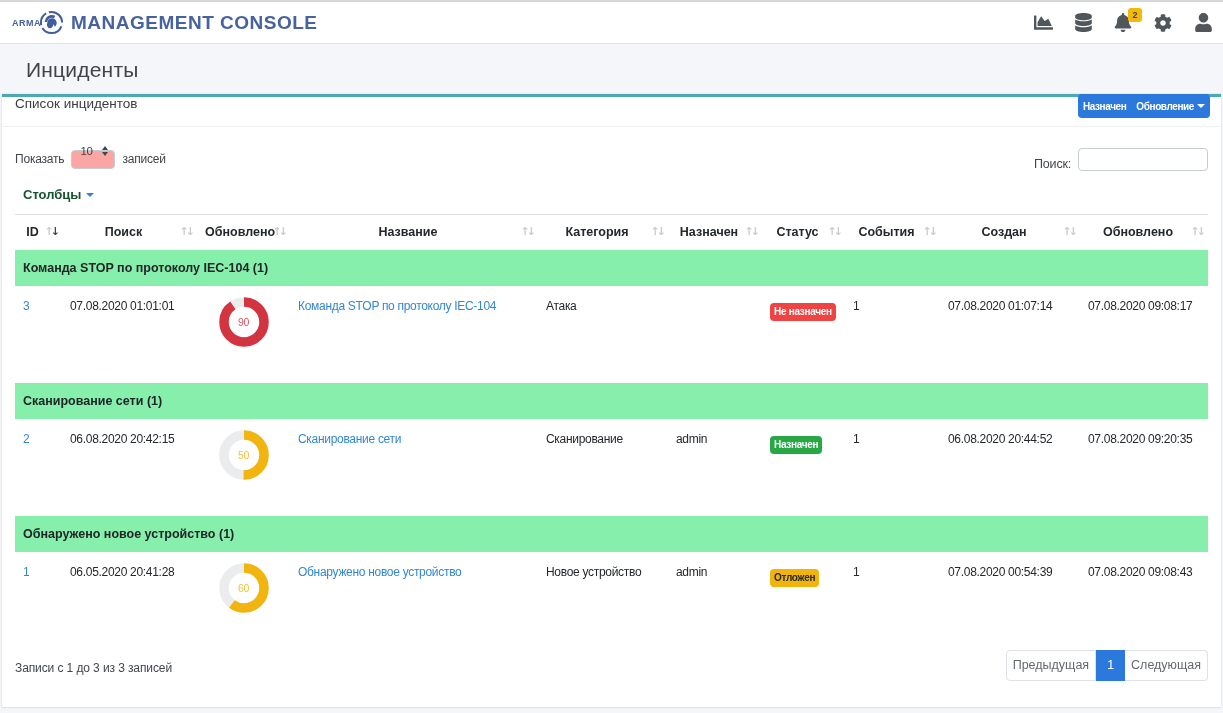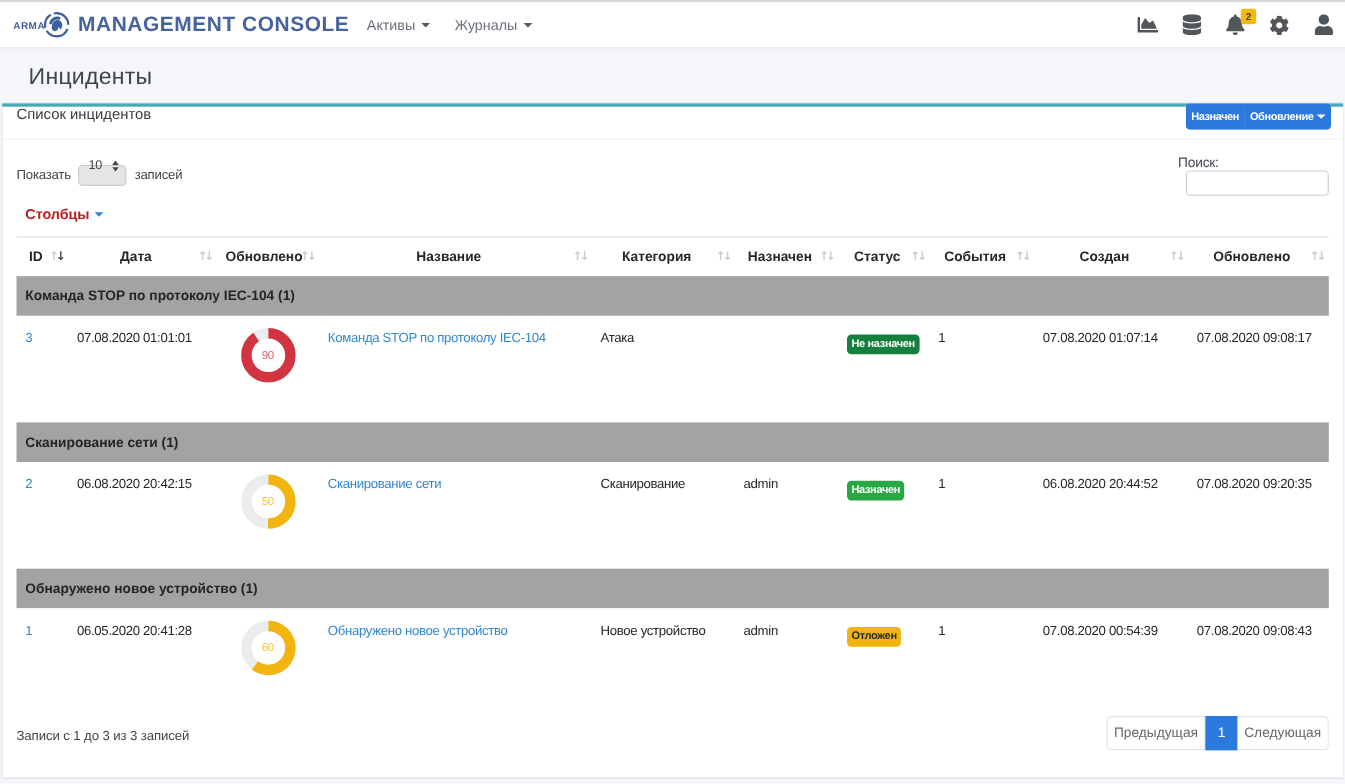--- a/index.html
+++ b/index.html
@@ -83,65 +83,65 @@
   .btn-blue .caret-down { border-top-color:#fff; margin-left:3px; }
   
   .card-body { padding:0 13px; position:relative; }
   .controls-row {
     margin-top:20px; height:24px;
     display:flex; align-items:center; justify-content:space-between;
   }
   .length-ctl { display:flex; align-items:center; font-size:12px; letter-spacing:-0.2px; color:#41464b; }
   .length-select {
     width:44px; height:18px; margin:0 7px;
-    border:1px solid #c6ccd2; border-radius:4px; background:#e5e5e5;
+    border:1px solid #c6ccd2; border-radius:4px; background:#fca5a5;
     display:flex; align-items:center; justify-content:space-between;
     padding:0 6px 17px 8px; font-size:11.5px; color:#41464b; cursor:pointer;
   }
   .updown { display:flex; flex-direction:column; align-items:center; }
   .updown .up {
     width:0; height:0; border-left:3.5px solid transparent;
     border-right:3.5px solid transparent; border-bottom:4px solid #41464b;
     margin-bottom:2px;
   }
   .updown .down {
     width:0; height:0; border-left:3.5px solid transparent;
     border-right:3.5px solid transparent; border-top:4px solid #41464b;
   }
-  .search-ctl { display:flex; align-items:flex-start; font-size:12.5px; letter-spacing:-0.2px; color:#41464b;flex-direction:column; }
+  .search-ctl { display:flex; align-items:flex-end; font-size:12.5px; letter-spacing:-0.2px; color:#41464b; }
   .search-input {
     width:130px; height:23px; margin-left:7px;
     border:1px solid #c6ccd2; border-radius:4px;
     font-size:12px; padding:0 7px; outline:none; background:#fff;
     font-family:inherit;
   }
   .columns-btn {
     margin-top:16px; display:inline-flex; align-items:center;
-    font-size:13px; font-weight:bold; color:#b91c1c; cursor:pointer;
+    font-size:13px; font-weight:bold; color:#14532d; cursor:pointer;
     margin-left:8px;
   }
   .columns-btn .caret-down { border-top-color:#3287d2; margin-left:5px; }
   
   table.grid {
     width:1193px; margin-top:11px;
     border-collapse:collapse; table-layout:fixed;
   }
   table.grid thead th {
     height:35px; border-top:1px solid #dadcdf;
     font-size:12.5px; font-weight:bold; color:#24282c;
     text-align:center; padding:0 20px 0 8px; position:relative;
     vertical-align:middle; cursor:pointer;
   }
   .sort { position:absolute; right:5px; top:50%; margin-top:-7px;
     font-size:11px; line-height:14px; letter-spacing:-3px; color:#c9ccd0;
     font-family:"DejaVu Sans", sans-serif;
   }
   .sort .on { color:#43484d; }
   tr.group-row td {
-    background:#a3a3a3; height:36px; font-size:12.5px; font-weight:bold;
+    background:#86efac; height:36px; font-size:12.5px; font-weight:bold;
     color:#212528; padding:0 8px; vertical-align:middle;
   }
   tr.data-row td {
     height:97px; vertical-align:top; padding:13px 8px 0 8px;
     font-size:12px; letter-spacing:-0.3px; color:#24282c; background:#fff;
     overflow:hidden; white-space:nowrap;
   }
   tr.data-row td.donut-cell { padding-top:11px; }
   a.cell-link { color:#3287d2; text-decoration:none; cursor:pointer; }
   .donut-wrap { width:50px; margin:0 auto; position:relative; }
@@ -179,30 +179,20 @@
 
 <div class="navbar">
   <div class="brand">
     <span class="brand-arma">ARMA</span>
     <svg class="brand-icon" viewBox="0 0 26 26">
       <circle cx="13" cy="13" r="11" fill="none" stroke="#3f5e9e" stroke-width="2.1" stroke-dasharray="24.4 3 14.3 3 24.4" stroke-dashoffset="-4"></circle>
       <path d="M5.9 12.6 A7.6 7.6 0 0 1 16.9 6.1 L 15.6 8.6 A 5.2 5.2 0 0 0 8.3 12.6 Z" fill="#3f5e9e"></path>
       <path d="M8.6 13.6 a4.9 4.9 0 0 1 9.8-0.4 c0 1.7-0.8 3.3-2 4.3 l-1.4-2.9 c-0.1 1.6-0.9 3.1-2.2 4.1 l-2.5 0.4 a4.9 4.9 0 0 1-1.7-5.5z" fill="#3f5e9e"></path>
     </svg>
     <span class="brand-title">MANAGEMENT CONSOLE</span>
-  </div>
-  <div class="nav-menus">
-    <div class="nav-item">
-      <span>Активы</span>
-      <span class="caret-down"></span>
-    </div>
-    <div class="nav-item">
-      <span>Журналы</span>
-      <span class="caret-down"></span>
-    </div>
   </div>
   <div class="nav-icons">
     <div class="nav-icon">
       <svg width="19" height="19" viewBox="0 0 512 512" fill="#51565b">
         <path d="M500 384c6.6 0 12 5.4 12 12v40c0 6.6-5.4 12-12 12H12c-6.6 0-12-5.4-12-12V76c0-6.6 5.4-12 12-12h40c6.6 0 12 5.4 12 12v308h436zM372.7 159.5L288 216l-85.3-113.7c-5.1-6.8-15.5-6.3-19.9 1L96 248v104h384l-89.9-187.8c-3.2-6.5-11.4-8.7-17.4-4.7z"></path>
       </svg>
     </div>
     <div class="nav-icon">
       <svg width="17" height="19" viewBox="0 0 448 512" fill="#51565b">
         <path d="M448 73.1v45.7C448 159.1 347.7 192 224 192S0 159.1 0 118.9V73.1C0 32.9 100.3 0 224 0s224 32.9 224 73.1zM448 176v102.9C448 319.1 347.7 352 224 352S0 319.1 0 278.9V176c48.1 33.1 136.2 48.6 224 48.6S399.9 209.1 448 176zm0 160v102.9C448 479.1 347.7 512 224 512S0 479.1 0 438.9V336c48.1 33.1 136.2 48.6 224 48.6S399.9 369.1 448 336z"></path>
@@ -282,21 +272,21 @@
           <col style="width:140px">
         <col style="width:128px">
       </colgroup>
       <thead>
         <tr>
           <th>
             <span>ID</span>
             <span class="sort">↑<span class="on">↓</span></span>
           </th>
           <th>
-            <span>Дата</span>
+            <span>Поиск</span>
             <span class="sort">↑↓</span>
           </th>
           <th>
             <span>Обновлено</span>
             <span class="sort">↑↓</span>
           </th>
           <th>
             <span>Название</span>
             <span class="sort">↑↓</span>
           </th>
@@ -335,21 +325,21 @@
             <td>07.08.2020 01:01:01</td>
             <td class="donut-cell">
               <div class="donut-wrap"><svg width="50" height="50" viewBox="0 0 50 50">
                   <circle cx="25" cy="25" r="20" fill="none" stroke="#ebecee" stroke-width="9.5"></circle>
                   <circle cx="25" cy="25" r="20" fill="none" stroke="#d23440" stroke-width="9.5" stroke-dasharray="113.10 12.56" transform="rotate(-90 25 25)"></circle>
                 </svg><span class="donut-num" style="color:#d23440">90</span></div>
             </td>
             <td><a class="cell-link">Команда STOP по протоколу IEC-104</a></td>
             <td>Атака</td>
             <td></td>
-            <td><span class="badge" style="background:#15803d;color:#ffffff">Не назначен</span></td>
+            <td><span class="badge" style="background:#ef4444;color:#ffffff">Не назначен</span></td>
             <td>1</td>
             <td>07.08.2020 01:07:14</td>
             <td>07.08.2020 09:08:17</td>
           </tr>
           <tr class="group-row">
             <td colspan="10">Сканирование сети (1)</td>
           </tr>
           <tr class="data-row">
             <td><a class="cell-link">2</a></td>
             <td>06.08.2020 20:42:15</td>

